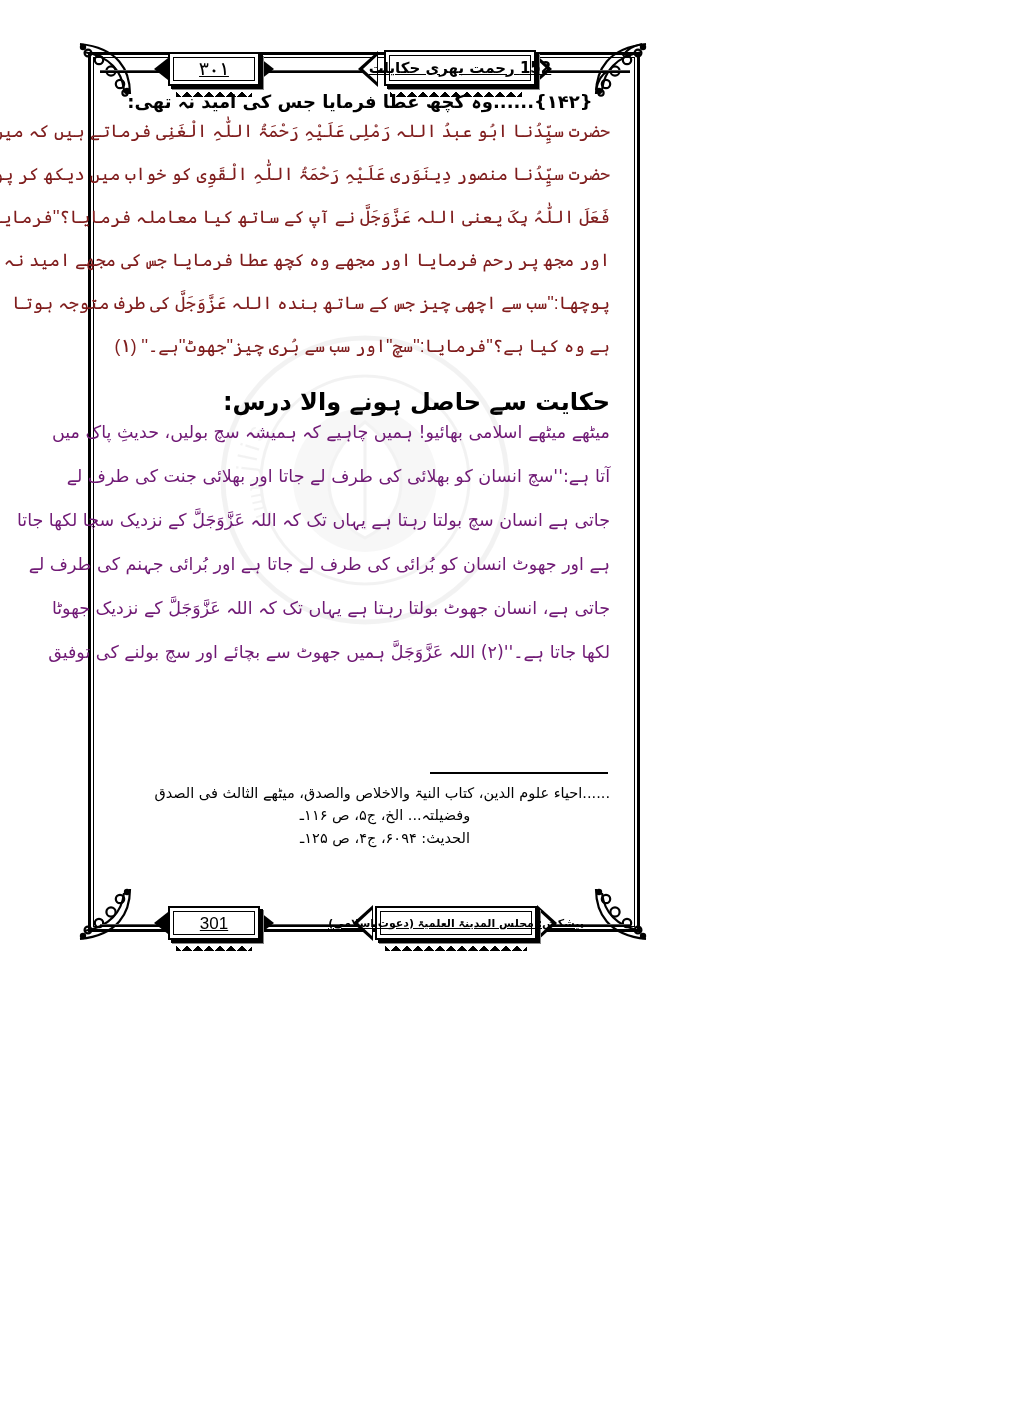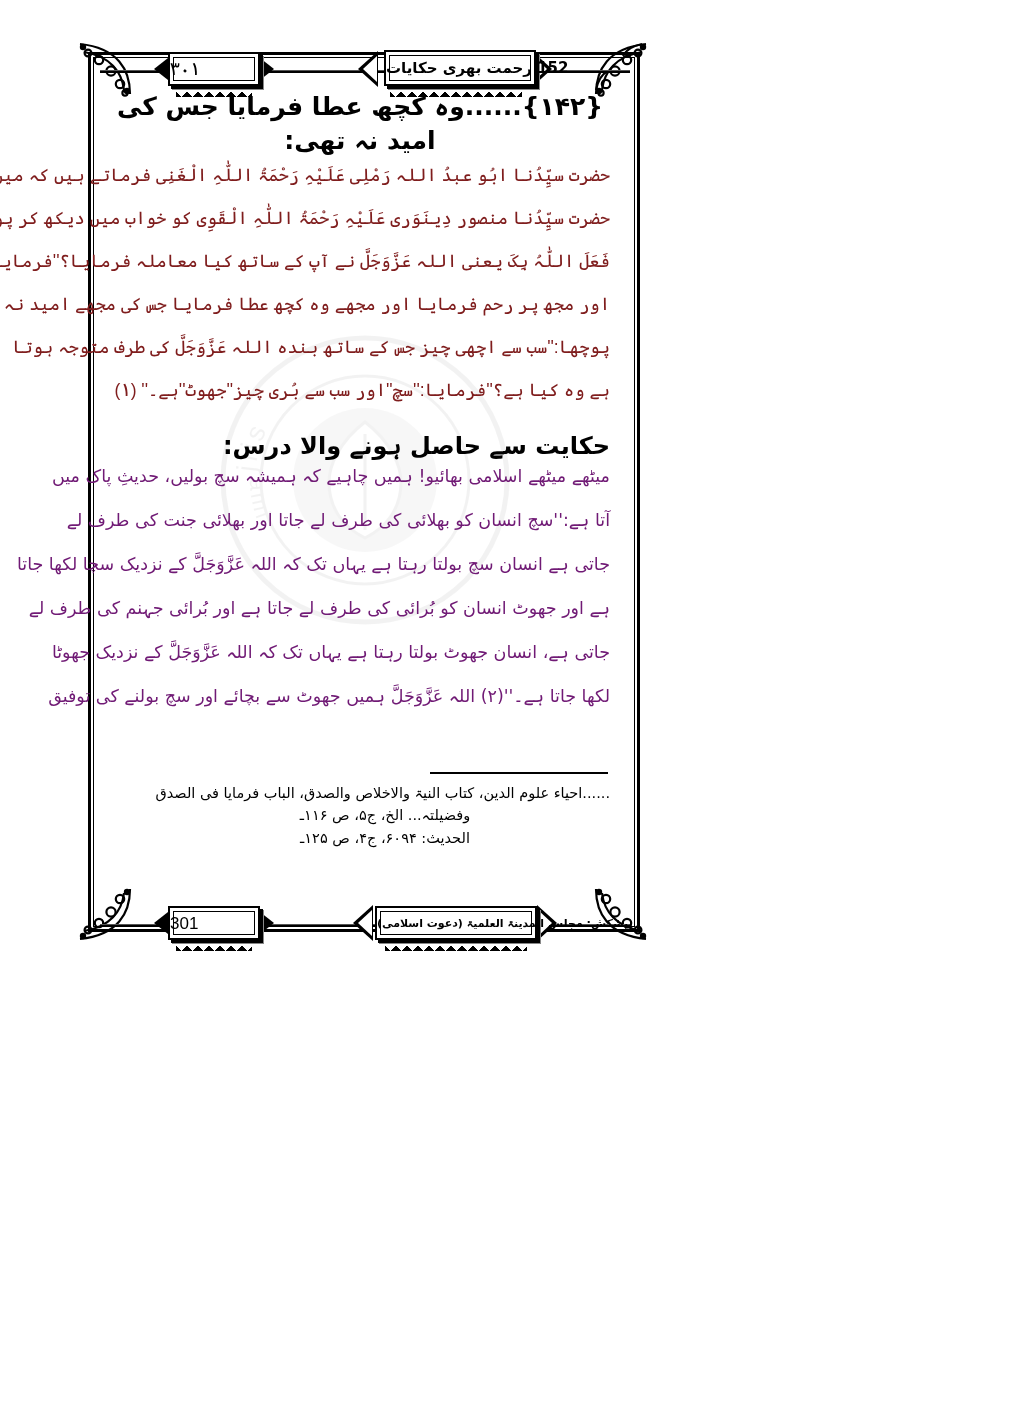--- a/index.html
+++ b/index.html
@@ -78,22 +78,23 @@
 
   
   .plate {
     position: absolute;
     background: #fff;
     border: 2px solid #000;
     box-shadow: 3px 3px 0 #000, 4px 4px 0 #888;
     box-sizing: border-box;
     display: flex;
     align-items: center;
-    justify-content: flex-end;
+    justify-content: center;
     z-index: 5;
+    text-decoration: underline;
   }
   .plate .inner-rule {
     position: absolute;
     left: 3px; top: 3px; right: 3px; bottom: 3px;
     border: 1px solid #000;
     pointer-events: none;
   }
   .plate-text {
     position: relative;
     z-index: 2;
@@ -223,21 +224,21 @@
     left: 110px;
     top: 90px;
     width: 500px;
     z-index: 3;
     direction: rtl;
     text-align: right;
   }
 
   .story-heading {
     font-family: "DejaVu Sans", sans-serif;
-    font-size: 25px;
+    font-size: 18px;
     font-weight: bold;
     color: #000;
     line-height: 1.35;
     margin: 0 0 9px 0;
     text-align: center;
     direction: rtl;
   }
 
   .body-line {
     font-family: Liberation Sans, sans-serif;
@@ -477,18 +478,18 @@
       <div class="lesson-line">جاتی ہے انسان سچ بولتا رہتا ہے یہاں تک کہ  اللہ عَزَّوَجَلَّ کے نزدیک سچا لکھا جاتا</div>
       <div class="lesson-line">ہے اور جھوٹ انسان کو بُرائی کی طرف لے جاتا ہے اور بُرائی جہنم کی طرف لے</div>
       <div class="lesson-line">جاتی ہے، انسان جھوٹ بولتا رہتا ہے یہاں تک کہ اللہ عَزَّوَجَلَّ کے نزدیک جھوٹا</div>
       <div class="lesson-line">لکھا جاتا ہے۔''(٢) اللہ عَزَّوَجَلَّ ہمیں جھوٹ سے بچائے اور سچ بولنے کی توفیق</div>
     </div>
   </div>
 
   <div id="footnote-sep"></div>
 
   <div id="footnotes">
-    <div class="fn-line">......احیاء علوم الدین، کتاب النیۃ والاخلاص والصدق، الباب فرمایا فی الصدق</div>
+    <div class="fn-line">......احیاء علوم الدین، کتاب النیۃ والاخلاص والصدق، میٹھے الثالث فی الصدق</div>
     <div class="fn-line center-ish">وفضیلتہ... الخ، ج۵، ص ۱۱۶ـ</div>
     <div class="fn-line center-ish">الحدیث: ۶۰۹۴، ج۴، ص ۱۲۵ـ</div>
   </div>
 
 </div>
 
 </body></html>

